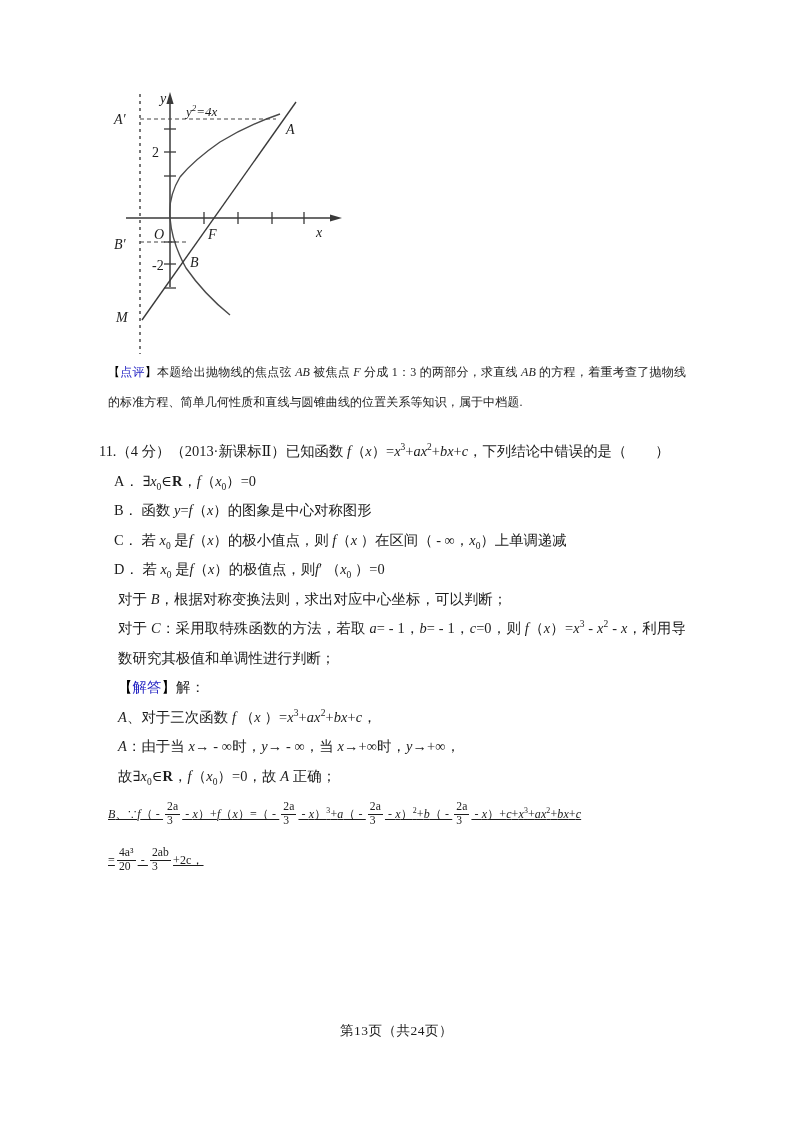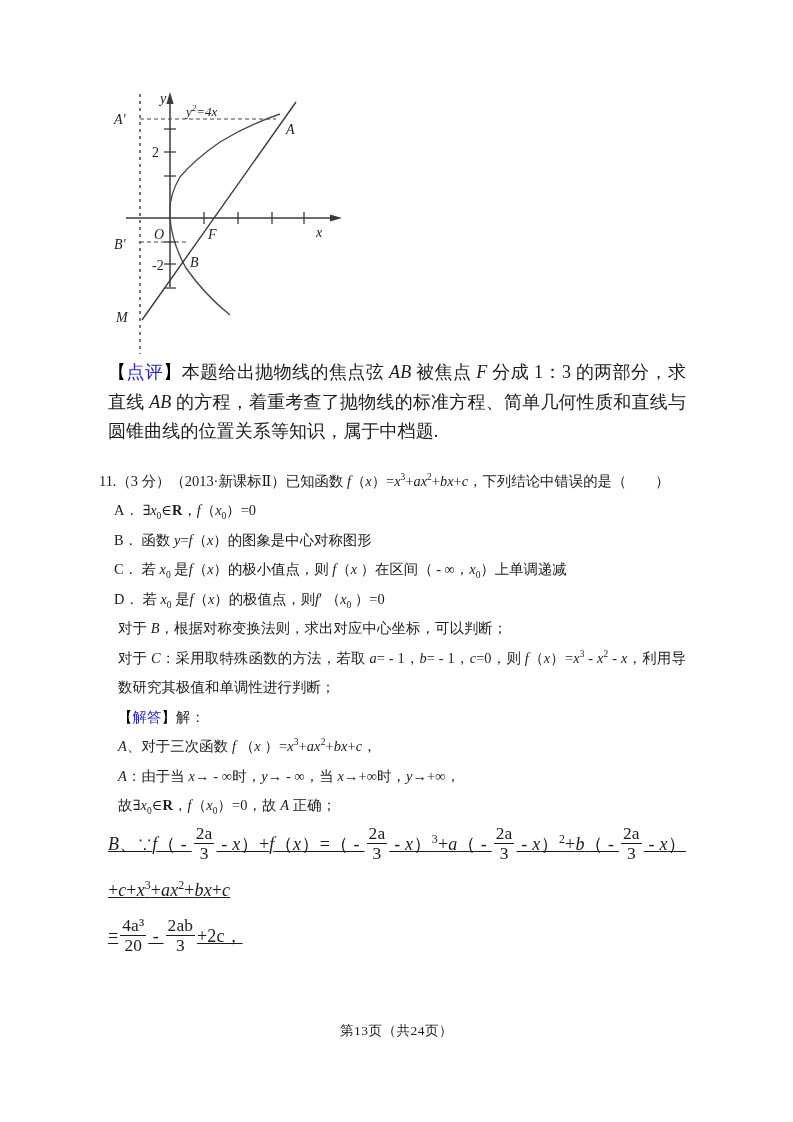--- a/index.html
+++ b/index.html
@@ -33,21 +33,21 @@
   .figure-wrap svg { display: block; }
 
   
   .body-text {
     position: absolute;
     left: 108px;
     top: 358px;
     width: 578px;
   }
   .para {
-    font-size: 18px;
+    font-size: 12px;
     line-height: 29.5px;
     letter-spacing: 0.1px;
     text-align: justify;
     text-justify: inter-character;
     color: #1c1c1c;
     white-space: normal;
   }
   .tag {
     color: #000000;
     font-weight: normal;
@@ -72,21 +72,21 @@
     margin-left: 10px;
   }
   i.m { font-style: italic; font-family: "Liberation Serif", serif; }
   sup { font-size: 0.66em; vertical-align: super; line-height: 0; }
   sub { font-size: 0.66em; vertical-align: sub; line-height: 0; }
 
   
   .frac {
     display: inline-block;
     vertical-align: -0.52em;
-    text-align: center;
+    text-align: left;
     line-height: 1.08;
     font-size: 0.97em;
     margin: 0 2px;
   }
   .frac .num {
     display: block;
     border-bottom: 1px solid #1c1c1c;
     padding: 0 2px;
   }
   .frac .den {
@@ -162,21 +162,21 @@
     </svg>
   </div>
 
   <div class="body-text">
 
     <div class="para">
       <span class="tag">【<b>点评</b>】</span><span>本题给出抛物线的焦点弦 <i class="m">AB</i> 被焦点 <i class="m">F</i> 分成 1：3 的两部分，求直线 <i class="m">AB</i> 的方程，着重考查了抛物线的标准方程、简单几何性质和直线与圆锥曲线的位置关系等知识，属于中档题.</span>
     </div>
 
     <div class="q-line" style="margin-top:20px">
-      <span>11</span><span>.</span><span>（3 分）</span><span>（2013·新课标Ⅱ）</span><span>已知函数</span> <i class="m">f</i>（<i class="m">x</i>）<span>=</span><i class="m">x</i><sup>3</sup>+<i class="m">ax</i><sup>2</sup>+<i class="m">bx</i>+<i class="m">c</i><span>，下列结论中错误的是（　　）</span>
+      <span>11</span><span>.</span><span>（4 分）</span><span>（2013·新课标Ⅱ）</span><span>已知函数</span> <i class="m">f</i>（<i class="m">x</i>）<span>=</span><i class="m">x</i><sup>3</sup>+<i class="m">ax</i><sup>2</sup>+<i class="m">bx</i>+<i class="m">c</i><span>，下列结论中错误的是（　　）</span>
     </div>
 
     <div class="opt">
       <span>A．</span>
       ∃<i class="m">x</i><sub>0</sub>∈<b style="font-family:'Liberation Serif',serif">R</b>，<i class="m">f</i>（<i class="m">x</i><sub>0</sub>）=0
     </div>
 
     <div class="opt">
       <span>B．</span>
       函数 <i class="m">y</i>=<i class="m">f</i>（<i class="m">x</i>）的图象是中心对称图形

